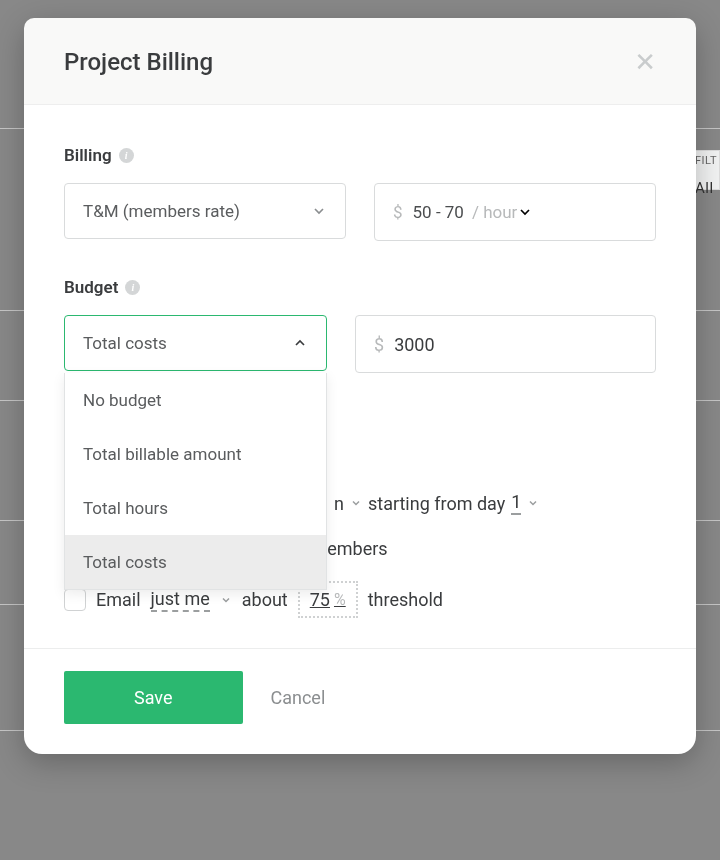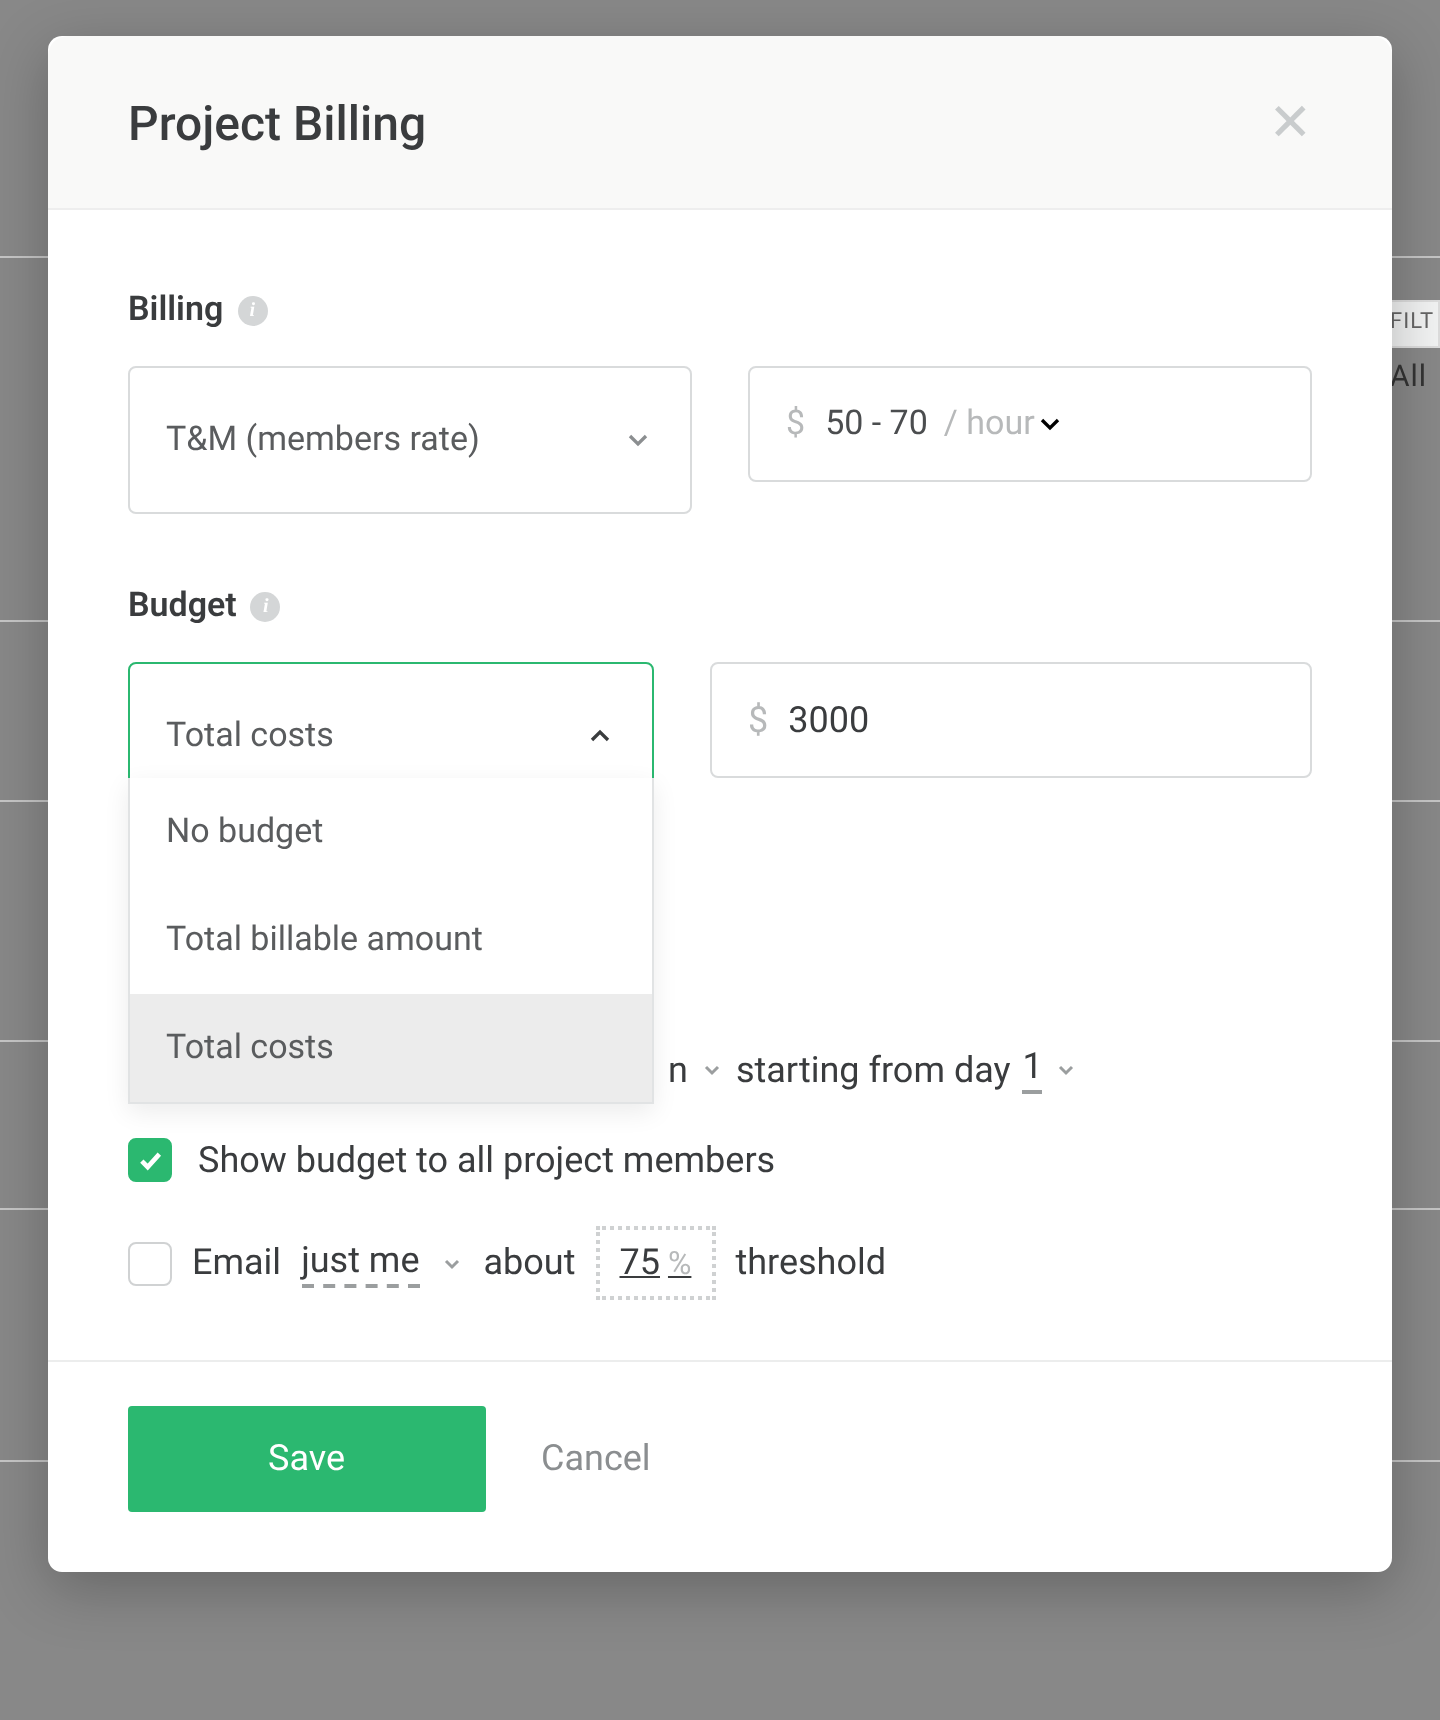--- a/index.html
+++ b/index.html
@@ -9,42 +9,42 @@
       width: 720px;
       height: 860px;
       overflow: hidden;
       position: relative;
     }
     .bg-hint {
       position: absolute;
       right: 0;
       top: 150px;
       width: 28px;
-      height: 24px;
+      height: 40px;
       background: #f2f3f3;
       border: 1px solid #ddd;
       font-size: 11px;
       padding: 3px 2px;
       color: #666;
       letter-spacing: 0.5px;
     }
     .bg-hint-all { font-size: 15px; color:#333;margin-top:12px; }
     .bg-divider {
       position: absolute;
       left: 0; right: 0;
       height: 1px;
       background: #c6c6c6;
     }
     .modal {
       position: absolute;
       left: 24px;
       top: 18px;
       width: 672px;
       background: #fff;
-      border-radius: 7px;
+      border-radius: 18px;
       box-shadow: 0 8px 30px rgba(0,0,0,0.25);
       overflow: visible;
     }
     .modal-header {
       background: #f9f9f8;
       padding: 30px 40px 28px;
       display: flex;
       align-items: center;
       justify-content: space-between;
       border-top-left-radius: 10px;
@@ -89,21 +89,21 @@
       justify-content: center;
       font-family: Georgia, serif;
     }
     .row {
       display: flex;
       gap: 28px;
       margin-bottom: 36px;
     }
     .select {
       flex: 1;
-      height: 74px;
+      height: 56px;
       border: 1px solid #d9dbdc;
       border-radius: 4px;
       display: flex;
       align-items: center;
       padding: 0 18px;
       font-size: 17px;
       color: #5a5c5e;
       position: relative;
       cursor: pointer;
       background: #fff;
@@ -328,20 +328,21 @@
           <span>Total costs</span>
           <span class="chev">
             <svg width="16" height="16" viewBox="0 0 24 24" fill="none" stroke="currentColor" stroke-width="2.5">
                 <polyline points="6 15 12 9 18 15"></polyline>
               </svg>
           </span>
         </div>
         <div class="dropdown">
           <div class="dropdown-item">No budget</div>
           <div class="dropdown-item">Total billable amount</div>
+          <div class="dropdown-item">Total hours</div>
           <div class="dropdown-item selected">Total costs</div>
         </div>
       </div>
       <div class="amount-input">
         <span class="currency">$</span>
         <input type="text" value="3000" style="">
       </div>
     </div>
 
     <div class="reset-row">

